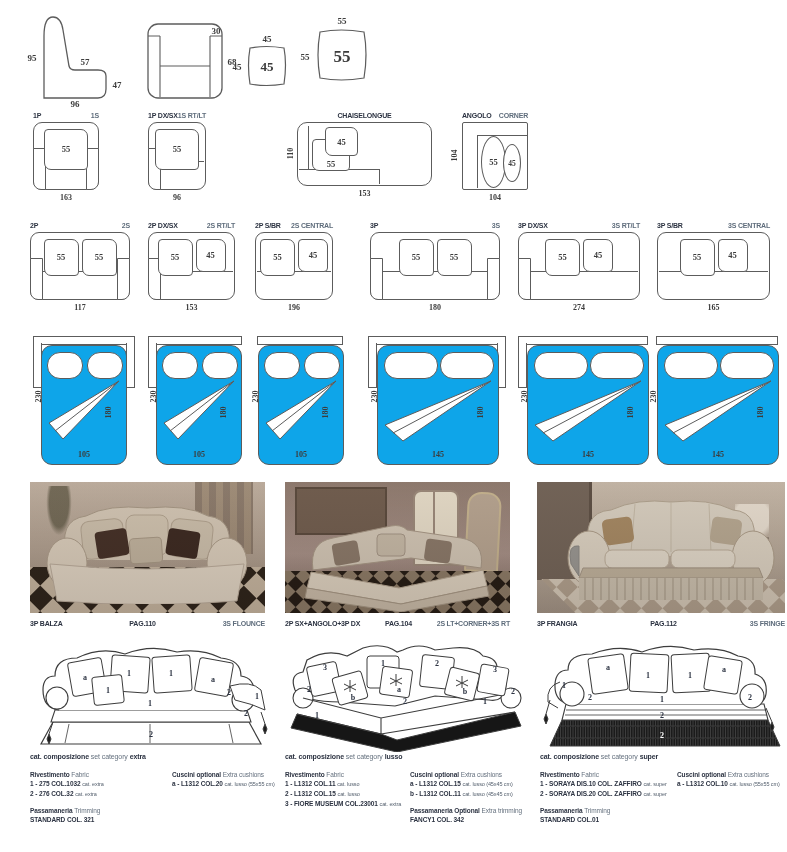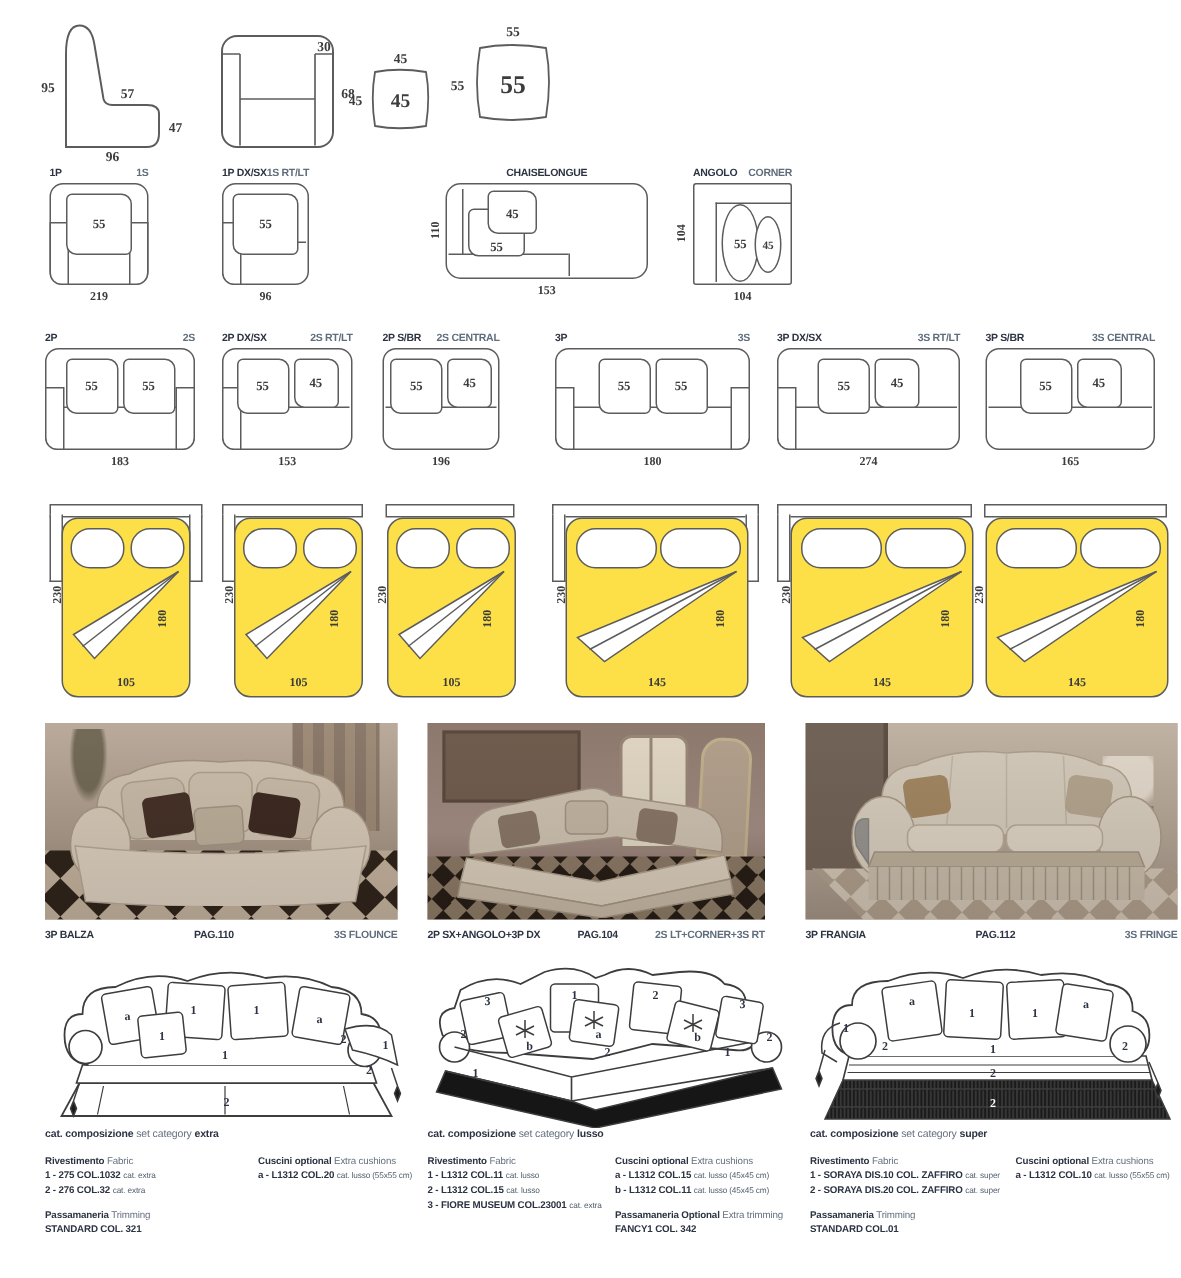--- a/index.html
+++ b/index.html
@@ -26,21 +26,21 @@
            font-family:"Liberation Serif",serif;color:#3c3c3c;}
   .c55{width:33px;height:35px;} .c45{width:28px;height:31px;} .cbig{width:42px;height:39px;}
   .vdim{position:absolute;font-size:8px;font-weight:bold;font-family:"Liberation Serif",serif;
         color:#3c3c3c;transform:rotate(-90deg);white-space:nowrap;}
   .innerline{position:absolute;border-left:1px solid #5c5c5c;}
   .hline{position:absolute;border-top:1px solid #5c5c5c;}
   
   .bed{position:absolute;height:140px;}
   .btop{position:absolute;top:6px;height:7px;border:1.2px solid #5c5c5c;background:#fff;}
   .barm{position:absolute;top:13px;width:7px;height:44px;border:1.2px solid #5c5c5c;border-top:none;background:#fff;}
-  .bmat{position:absolute;top:15px;height:118px;border:1.2px solid #5c5c5c;border-radius:11px;background:#fde047;}
+  .bmat{position:absolute;top:15px;height:118px;border:1.2px solid #5c5c5c;border-radius:11px;background:#0ea5e9;}
   .bpil{position:absolute;top:6px;height:25px;border:1.1px solid #5c5c5c;border-radius:13px;background:#fff;}
   .bdim-b{position:absolute;bottom:5px;left:0;right:0;text-align:center;font-size:8px;font-weight:bold;
           font-family:"Liberation Serif",serif;color:#3c3c3c;}
   .blanket{position:absolute;left:3px;right:3px;top:33px;bottom:3px;}
   .blanket path{stroke:#5c5c5c;vector-effect:non-scaling-stroke;}
   
   .photo{position:absolute;height:131px;overflow:hidden;background:#a3948a;}
   .photo::after{content:"";position:absolute;inset:0;pointer-events:none;
     background:linear-gradient(180deg,rgba(118,88,60,.10),rgba(55,38,24,.20));}
   .ph-wall{position:absolute;inset:0;}
@@ -105,21 +105,21 @@
         <span class="lab-en">1S</span>
       </div>
     <div class="box" style="height:66px;">
       <div class="seatline"></div>
       <div class="arm l"></div>
         <div class="arm r"></div>
       <div class="cushions">
           <div class="cushion cbig">55</div>
         </div>
     </div>
-    <div class="mdim">219</div>
+    <div class="mdim">163</div>
   </div>
 
   <div class="module" style="left:148px;top:112px;width:58px;">
     <div class="mlabels">
         <span class="lab-it">1P DX/SX</span>
         <span class="lab-en">1S RT/LT</span>
       </div>
     <div class="box" style="height:66px;">
       <div class="seatline"></div>
         <div class="arm l"></div>
@@ -168,21 +168,21 @@
       </div>
     <div class="box" style="height:66px;">
       <div class="seatline"></div>
         <div class="arm l"></div>
         <div class="arm r"></div>
       <div class="cushions">
         <div class="cushion c55">55</div>
         <div class="cushion c55">55</div>
       </div>
     </div>
-    <div class="mdim">183</div>
+    <div class="mdim">117</div>
   </div>
 
   <div class="module" style="left:148px;top:222px;width:87px;">
     <div class="mlabels">
         <span class="lab-it">2P DX/SX</span>
         <span class="lab-en">2S RT/LT</span>
       </div>
     <div class="box" style="height:66px;">
       <div class="seatline"></div>
         <div class="arm l"></div>

